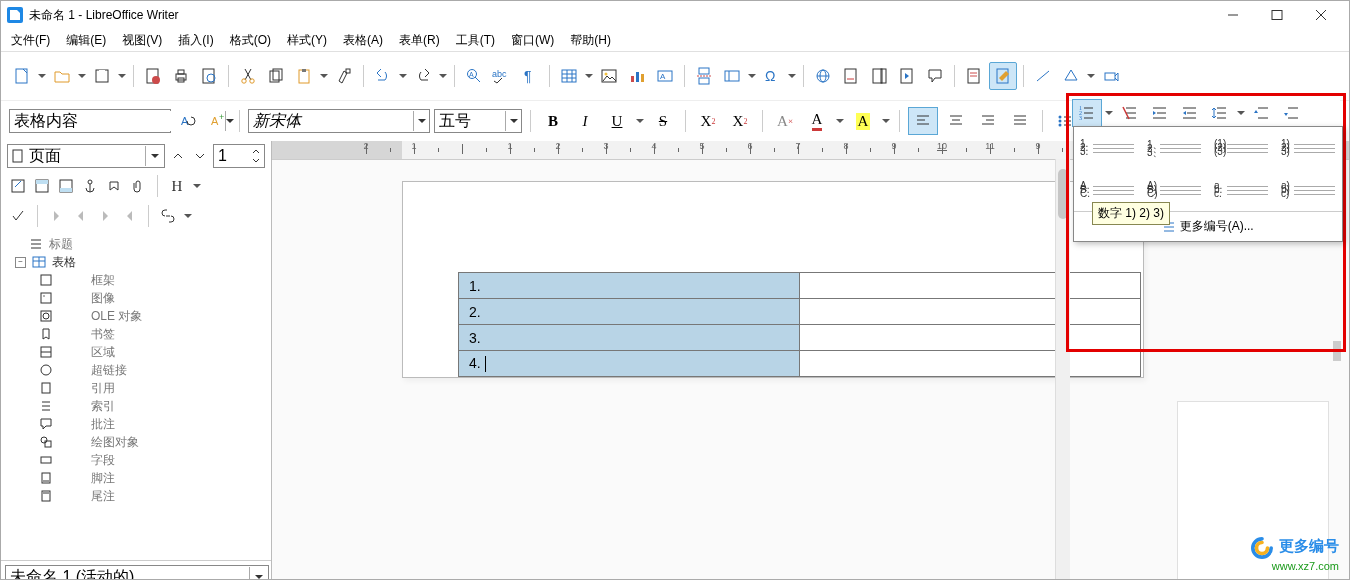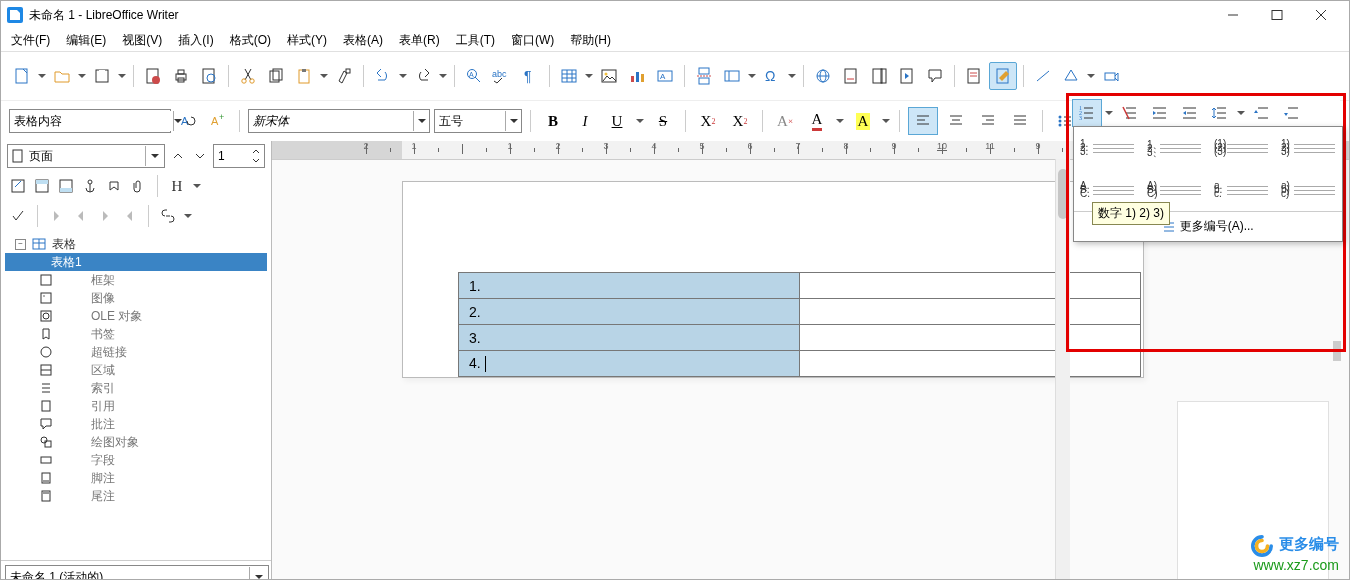--- a/index.html
+++ b/index.html
@@ -21,21 +21,21 @@
   
   .toolbar { height:40px; display:flex; align-items:center; padding:4px 8px; gap:2px; }
   .toolbar2 { height:36px; display:flex; align-items:center; padding:2px 8px; gap:4px; border-top:1px solid #eee; }
   .tb-sep { width:1px; height:22px; background:#ccc; margin:0 4px; }
   .tb-btn { width:26px; height:26px; display:flex; align-items:center; justify-content:center; border-radius:2px; }
   .tb-btn.active { background:#cde6f7; border:1px solid #5aa7d6; }
   .drop-arrow { width:10px; height:26px; display:flex; align-items:center; justify-content:center; }
   .drop-arrow::after { content:""; border:4px solid transparent; border-top-color:#555; margin-top:4px; }
   
   .combo { height:22px; display:flex; align-items:center; border:1px solid #888; background:#fff; }
-  .combo input { border:0; outline:0; height:20px; padding:0 4px; font-size:12px; }
+  .combo input { border:0; outline:0; height:20px; padding:0 4px; font-size:16px; }
   .combo .cb-btn { width:18px; height:20px; display:flex; align-items:center; justify-content:center; border-left:1px solid #aaa; }
   .combo .cb-btn::after { content:""; border:4px solid transparent; border-top-color:#333; margin-top:4px; }
 
   
   .fmt-btn { width:28px; height:26px; display:flex; align-items:center; justify-content:center; font-family: "Times New Roman", serif; font-size:15px; }
   .fmt-btn.active { background:#cde6f7; border:1px solid #5aa7d6; }
   .fmt-sep { width:1px; height:22px; background:#ccc; margin:0 4px; }
 
   
   .body { display:flex; height:calc(580px - 28px - 22px - 40px - 36px - 2px); }
@@ -91,21 +91,21 @@
   .vscroll .thumb { position:absolute; left:2px; top:10px; width:10px; height:50px; background:#c6c6c6; border-radius:5px;}
   
   
   svg { display:block; }
   .clr-blue { stroke:#2a74c5; }
   .clr-orange { stroke:#e09a2b; }
   .clr-red { stroke:#cc3a3a; }
   
   .watermark { position:absolute; right:10px; bottom:6px; text-align:right; font-family:Arial; z-index:30;}
   .watermark .a { font-size:15px; font-weight:bold; color:#2a8de8;}
-  .watermark .b { font-size:14px; color:#1a9a1a;}
+  .watermark .b { font-size:11px; color:#1a9a1a;}
   .swirl { width:28px; height:22px; display:inline-block; vertical-align:middle;}
 </style>
 </head>
 <body>
 
 <div class="window">
 
   <div class="titlebar">
     <span class="app-icon"></span>
     <span class="title">未命名 1 - LibreOffice Writer</span>
@@ -563,32 +563,37 @@
         <div class="fmt-sep"></div>
         <span class="sm-icon">
             <svg width="16" height="14">
               <path d="M5 7a3 3 0 0 1 0-6h2M11 7a3 3 0 0 1 0 6H9M6 7h4" class="stroke" stroke="#bbb"></path>
             </svg>
           </span>
         <div class="drop-arrow"></div>
       </div>
 
       <div class="nav-tree">
+        <div class="nav-item">
+          <svg class="file-ic" width="14" height="14">
+              <line x1="2" y1="3" x2="12" y2="3" class="stroke"></line>
+              <line x1="2" y1="7" x2="12" y2="7" class="stroke"></line>
+              <line x1="2" y1="11" x2="12" y2="11" class="stroke"></line>
+            </svg>
+          <span>标题</span>
+        </div>
         <div class="nav-item" style="color:#333">
           <span class="toggle">−</span>
           <svg class="file-ic" width="14" height="14">
               <rect x="1" y="2" width="12" height="10" class="stroke clr-blue"></rect>
               <line x1="1" y1="6" x2="13" y2="6" class="stroke clr-blue"></line>
               <line x1="7" y1="2" x2="7" y2="12" class="stroke clr-blue"></line>
             </svg>
           <span>表格</span>
         </div>
-        <div class="nav-item lvl2">
-          <span>表格1</span>
-        </div>
         <div class="nav-item lvl1">
             <svg class="file-ic" width="14" height="14">
               <rect x="2" y="2" width="10" height="10" class="stroke"></rect>
             </svg>
             <span>框架</span>
           </div>
         <div class="nav-item lvl1">
             <svg class="file-ic" width="14" height="14">
               <rect x="2" y="2" width="10" height="10" class="stroke"></rect>
               <circle cx="5" cy="5" r="1" fill="#999"></circle>
@@ -603,44 +608,44 @@
             <span>OLE 对象</span>
           </div>
         <div class="nav-item lvl1">
             <svg class="file-ic" width="14" height="14">
               <path d="M4 2h6v10l-3-2-3 2z" class="stroke"></path>
             </svg>
             <span>书签</span>
           </div>
         <div class="nav-item lvl1">
             <svg class="file-ic" width="14" height="14">
-              <circle cx="7" cy="7" r="5" class="stroke"></circle>
-            </svg>
-            <span>超链接</span>
-          </div>
-        <div class="nav-item lvl1">
-            <svg class="file-ic" width="14" height="14">
               <rect x="2" y="2" width="10" height="10" class="stroke"></rect>
               <line x1="2" y1="7" x2="12" y2="7" class="stroke"></line>
             </svg>
             <span>区域</span>
+          </div>
+        <div class="nav-item lvl1">
+            <svg class="file-ic" width="14" height="14">
+              <circle cx="7" cy="7" r="5" class="stroke"></circle>
+            </svg>
+            <span>超链接</span>
+          </div>
+        <div class="nav-item lvl1">
+            <svg class="file-ic" width="14" height="14">
+              <rect x="3" y="2" width="8" height="10" class="stroke"></rect>
+            </svg>
+            <span>引用</span>
           </div>
         <div class="nav-item lvl1">
             <svg class="file-ic" width="14" height="14">
               <line x1="3" y1="3" x2="11" y2="3" class="stroke"></line>
               <line x1="3" y1="7" x2="11" y2="7" class="stroke"></line>
               <line x1="3" y1="11" x2="11" y2="11" class="stroke"></line>
             </svg>
             <span>索引</span>
-          </div>
-        <div class="nav-item lvl1">
-            <svg class="file-ic" width="14" height="14">
-              <rect x="3" y="2" width="8" height="10" class="stroke"></rect>
-            </svg>
-            <span>引用</span>
           </div>
         <div class="nav-item lvl1">
             <svg class="file-ic" width="14" height="14">
               <path d="M2 2h10v7H7l-3 3V9H2z" class="stroke"></path>
             </svg>
             <span>批注</span>
           </div>
         <div class="nav-item lvl1">
             <svg class="file-ic" width="14" height="14">
               <circle cx="5" cy="5" r="3" class="stroke"></circle>

